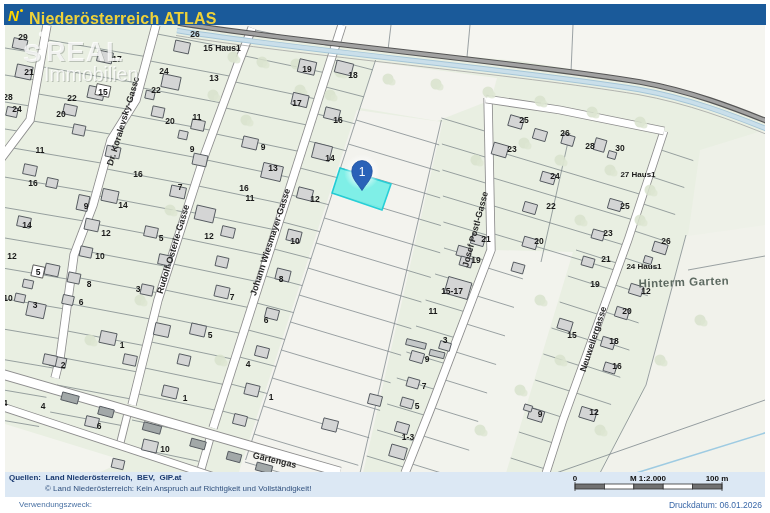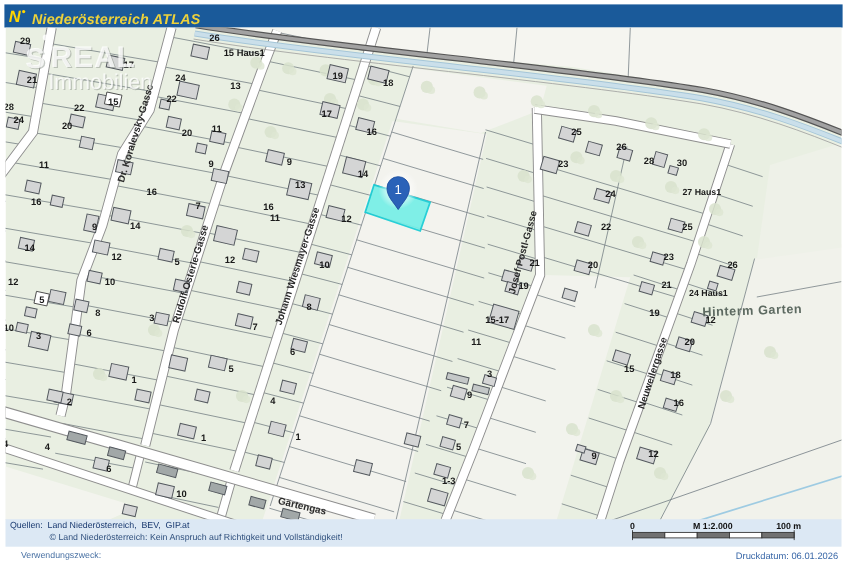--- a/index.html
+++ b/index.html
@@ -1,23 +1,23 @@
 <!DOCTYPE html>
 <html><head><meta charset="utf-8">
 <style>
 html,body{margin:0;padding:0;background:#fff;width:770px;height:513px;overflow:hidden;}
 *{box-sizing:border-box;font-family:"Liberation Sans",sans-serif;}
 .page{position:relative;width:770px;height:513px;background:#fff;}
 .hdr{position:absolute;left:4px;top:4px;width:762px;height:21px;background:#1a5a9a;}
 .hdr .nlogo{position:absolute;left:4px;top:3px;color:#ffd500;font-weight:bold;font-style:italic;font-size:15px;}
 .hdr .ndot{position:absolute;left:15.5px;top:5px;width:3px;height:3px;border-radius:50%;background:#ffd500;}
-.hdr .ttl{position:absolute;left:25px;top:6px;color:#eed23a;font-weight:bold;font-size:13px;letter-spacing:0.2px;font-style:italic;}
+.hdr .ttl{position:absolute;left:25px;top:6px;color:#eed23a;font-weight:bold;font-size:16px;letter-spacing:0.2px;}
 .map{position:absolute;left:5px;top:25px;width:674px;height:448px;text-align:center;}
 .foot{position:absolute;left:5px;top:472px;width:760px;height:25px;background:#dce8f4;}
-.q1{position:absolute;left:4px;top:1px;font-size:8px;font-weight:normal;color:#1a3a70;}
+.q1{position:absolute;left:4px;top:1px;font-size:8px;font-weight:bold;color:#1a3a70;}
 .q2{position:absolute;left:4px;top:12px;font-size:8px;color:#31517e;padding-left:36px;}
 .vz{position:absolute;left:19px;top:500px;font-size:8px;color:#4a72a4;}
 .dd{position:absolute;right:8px;top:500px;font-size:8.5px;color:#3a68a8;}
 .sb{position:absolute;left:570px;top:473px;width:160px;height:20px;}
 </style></head>
 <body>
 <div class="page">
 
 <div class="hdr">
 <span class="nlogo">N</span>

